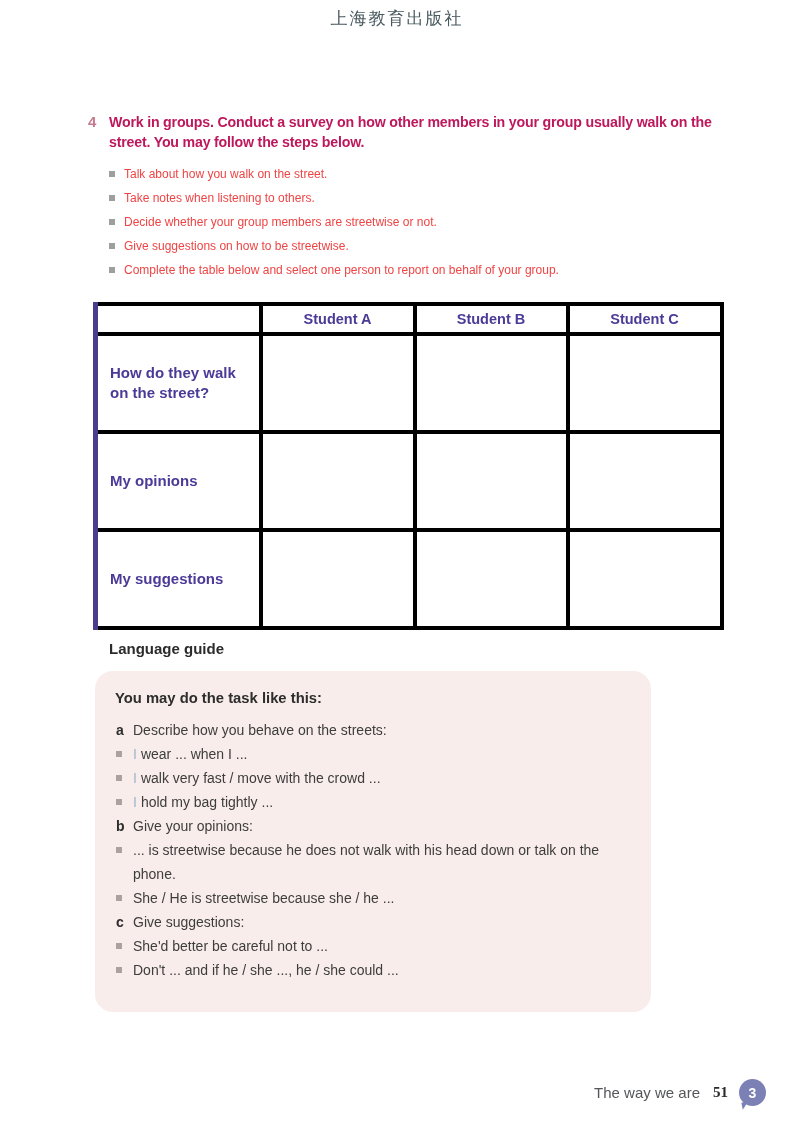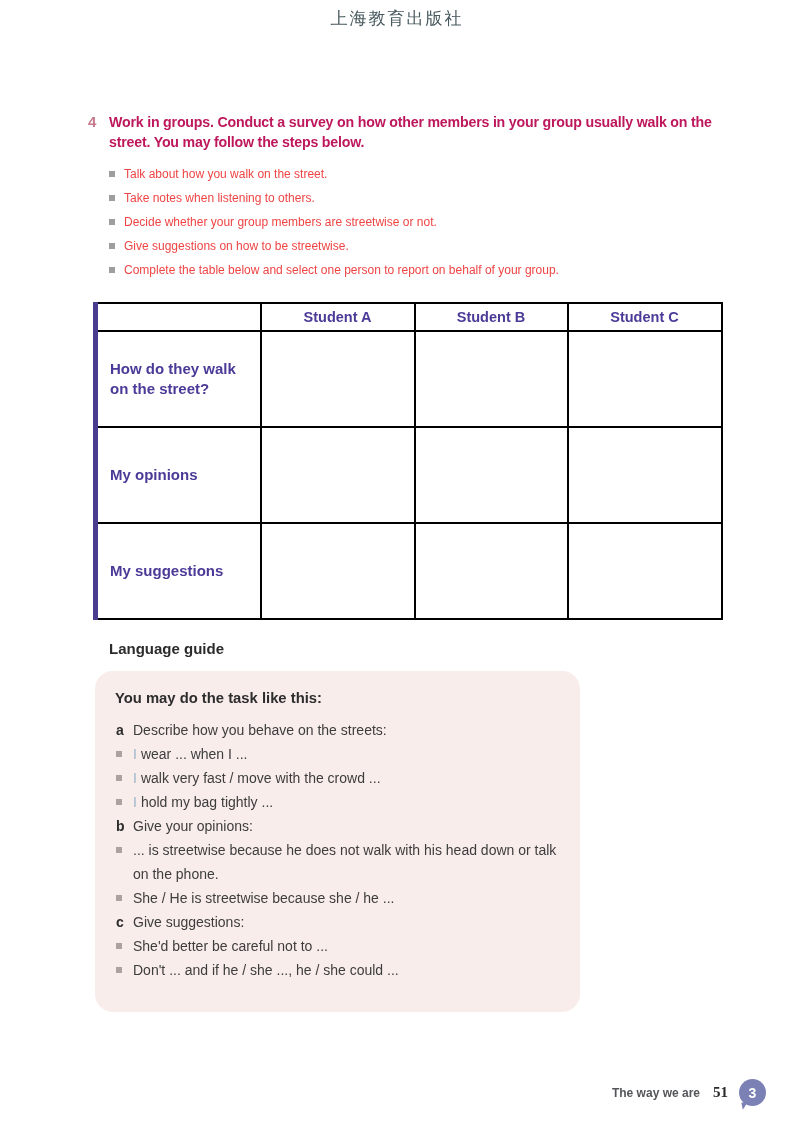--- a/index.html
+++ b/index.html
@@ -17,39 +17,39 @@
   .exercise{position:absolute;left:88px;top:112px;width:628px;}
   .ex-head{display:flex;}
   .ex-num{flex:0 0 21px;color:#c5798b;font-weight:bold;font-size:15px;line-height:20px;}
   .ex-title{font-weight:bold;font-size:14.2px;line-height:20px;color:#be185d;letter-spacing:-0.2px;width:607px;}
   .steps{margin:10px 0 0 21px;padding:0;list-style:none;}
   .steps li{position:relative;padding-left:15px;font-size:12px;line-height:24px;color:#ef4444;}
   .sq{position:absolute;left:0;top:9px;width:6px;height:6px;background:#9e9e9e;display:inline-block;}
   
   .table-wrap{position:absolute;left:93px;top:302px;}
   table.survey{border-collapse:collapse;table-layout:fixed;width:626px;border-left:5px solid #4a3d8f;}
-  table.survey th,table.survey td{border:2px solid #000000;background:#ffffff;}
+  table.survey th,table.survey td{border:4px solid #000000;background:#ffffff;}
   table.survey th{height:24px;font-size:14.5px;font-weight:bold;color:#4b3a97;text-align:center;padding:1px 0;}
   table.survey td{height:92px;}
   td.row-label{color:#4b3a97;font-weight:bold;font-size:15px;line-height:20px;text-align:left;padding:0 14px 0 12px;vertical-align:middle;}
   
   .lg-heading{position:absolute;left:109px;top:640px;font-weight:bold;font-size:15px;color:#2b2b2b;}
   .guide-box{
-    position:absolute;left:95px;top:671px;width:485px;height:341px;box-sizing:border-box;
+    position:absolute;left:95px;top:671px;width:556px;height:341px;box-sizing:border-box;
     background:#f8edeb;border-radius:18px;padding:16px 20px 16px 20px;
   }
   .box-title{font-weight:bold;font-size:14.8px;color:#2d2d2d;line-height:22px;margin-bottom:9px;}
   .g-line{position:relative;line-height:24px;font-size:14px;padding-left:18px;color:#3d3d3d;}
   .g-marker{position:absolute;left:1px;top:0;font-weight:bold;color:#2d2d2d;}
   .g-sq{position:absolute;left:1px;top:9px;width:6px;height:6px;background:#aba19d;display:inline-block;}
   .g-lead{color:#9db7c9;}
   .g-lead:not(:empty){margin-right:4px;}
   
   .footer{position:absolute;top:1079px;right:28px;display:flex;align-items:center;}
-  .unit-title{font-weight:bold;font-size:12px;color:#55565a;}
+  .unit-title{font-weight:normal;font-size:15px;color:#55565a;}
   .page-num{font-weight:bold;font-size:15px;color:#2b2b2b;margin-left:13px;font-family:Liberation Serif, serif;}
   .badge{
     position:relative;margin-left:11px;width:27px;height:27px;border-radius:50%;
     background:#7c81b5;color:#ffffff;font-weight:bold;font-size:14px;
     display:flex;align-items:center;justify-content:center;
   }
   .badge::after{
     content:"";position:absolute;left:3px;bottom:-3px;width:0;height:0;
     border-top:7px solid #7c81b5;border-right:7px solid transparent;transform:rotate(-12deg);
   }

